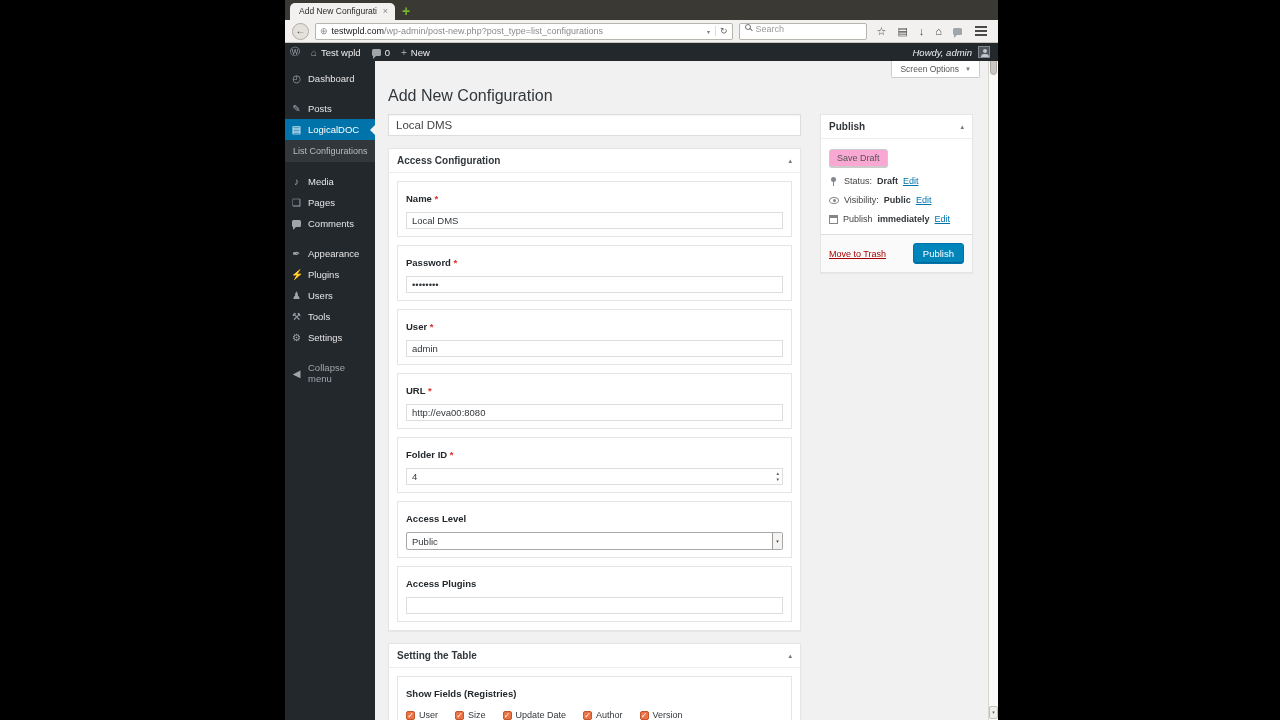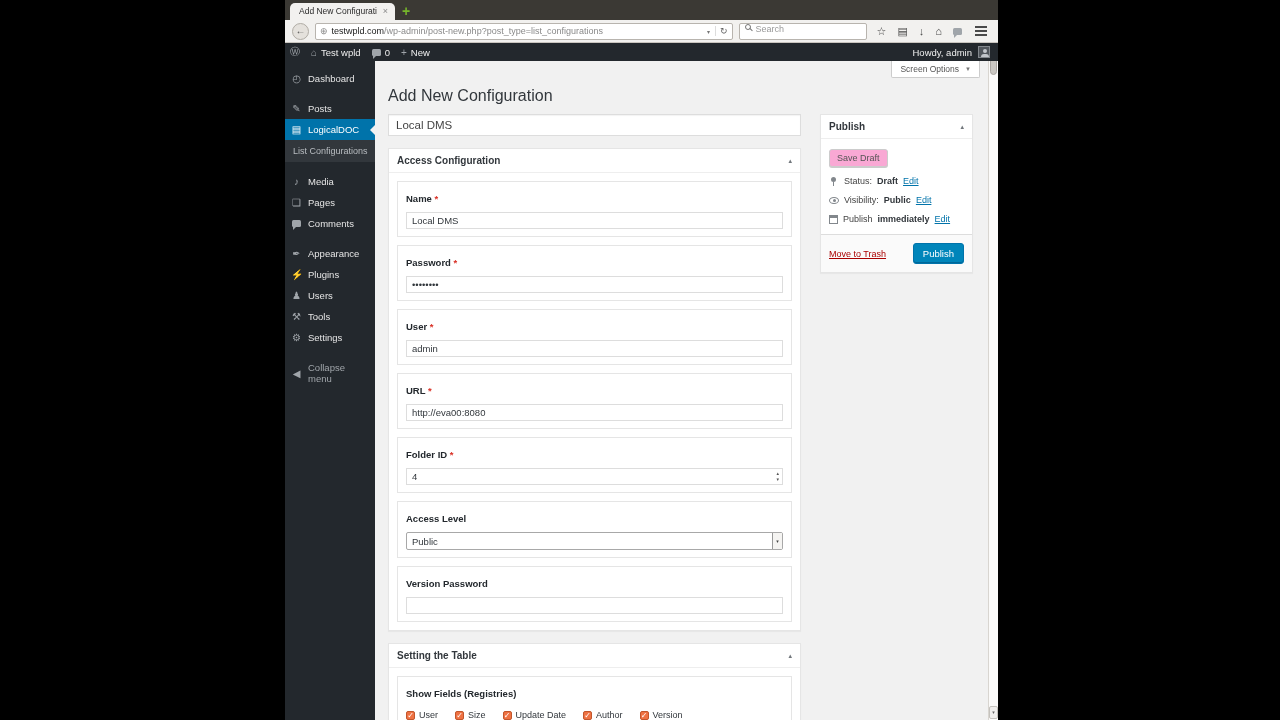--- a/index.html
+++ b/index.html
@@ -29,21 +29,21 @@
   .search-ph { color:#9a9a9a; font-size:9px; }
   .tb-icons { display:flex; gap:11px; align-items:center; margin:0 2px 0 4px; color:#4a4a4a; }
   .tb-icon { font-size:11px; line-height:11px; }
   .hamburger { width:12px; height:2px; background:#4a4a4a; box-shadow:0 -4px 0 #4a4a4a, 0 4px 0 #4a4a4a; margin:0 2px; }
 
   
   .adminbar { height:18px; background:#23282d; color:#eee; display:flex; align-items:center; font-size:9.5px; padding:0 8px 0 5px; gap:11px; position:relative; z-index:6; }
   .ab-item { display:flex; align-items:center; gap:4px; color:#eee; }
   .ab-icon { color:#a0a5aa; font-size:10px; }
   .ab-count { color:#eee; }
-  .ab-right { margin-left:auto; display:flex; align-items:center; gap:6px; }
+  .ab-right { margin-left:auto; display:flex; align-items:center; gap:6px;font-style:italic; }
   .avatar { width:12px; height:12px; background:#50555b; border:1px solid #82878c; position:relative; overflow:hidden; }
   .avatar::before { content:""; position:absolute; top:2px; left:4px; width:4px; height:4px; border-radius:50%; background:#c2c6cb; }
   .avatar::after { content:""; position:absolute; bottom:-1px; left:2px; width:8px; height:4px; border-radius:3px 3px 0 0; background:#c2c6cb; }
   .bubble { width:9px; height:7px; background:#a0a5aa; border-radius:1.5px; position:relative; display:inline-block; flex-shrink:0; }
   .bubble::after { content:""; position:absolute; left:1px; bottom:-3px; border:2px solid transparent; border-top-color:#a0a5aa; border-left-color:#a0a5aa; }
 
   
   .main { display:flex; height:659px; }
   .sidebar { width:90px; background:#23282d; color:#eee; font-size:9.5px; flex-shrink:0; padding-top:7px; }
   .sb-item { display:flex; align-items:center; gap:6px; padding:5px 6px; color:#e5e5e5; position:relative; }
@@ -270,21 +270,21 @@
                 </div>
               </div>
               <div class="frow">
                 <span class="flabel">Access Level</span>
                 <div class="selectbox">
                   <span>Public</span>
                   <span class="sel-arrow">▾</span>
                 </div>
               </div>
               <div class="frow">
-                <span class="flabel">Version Password</span>
+                <span class="flabel">Access Plugins</span>
                 <input class="finput" value="" style="">
               </div>
             </div>
           </div>
 
           <div class="metabox">
             <div class="mb-head">
               <span class="mb-title">Setting the Table</span>
               <span class="mb-toggle">▴</span>
             </div>

